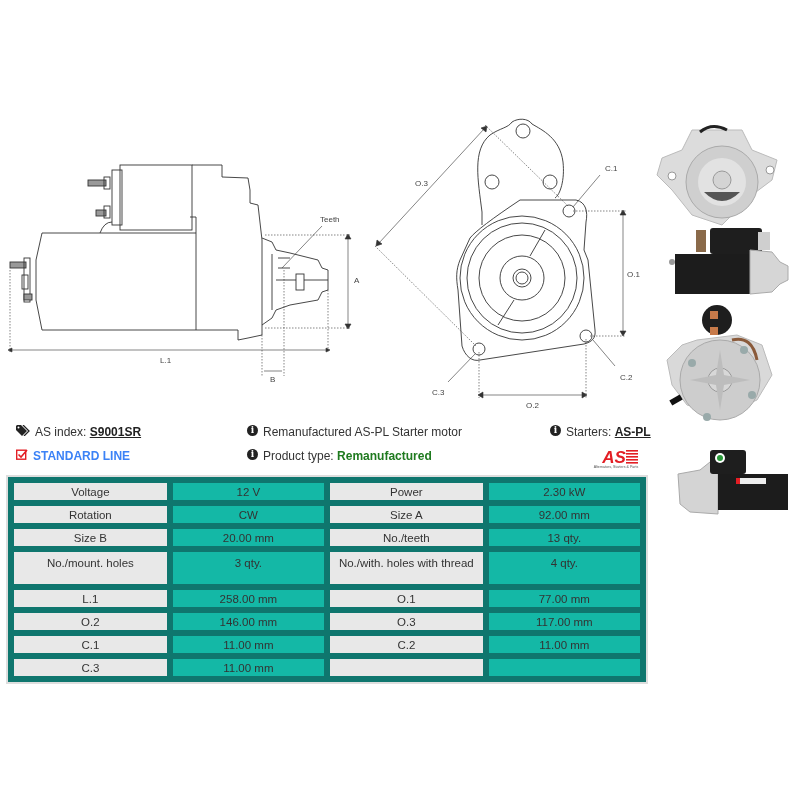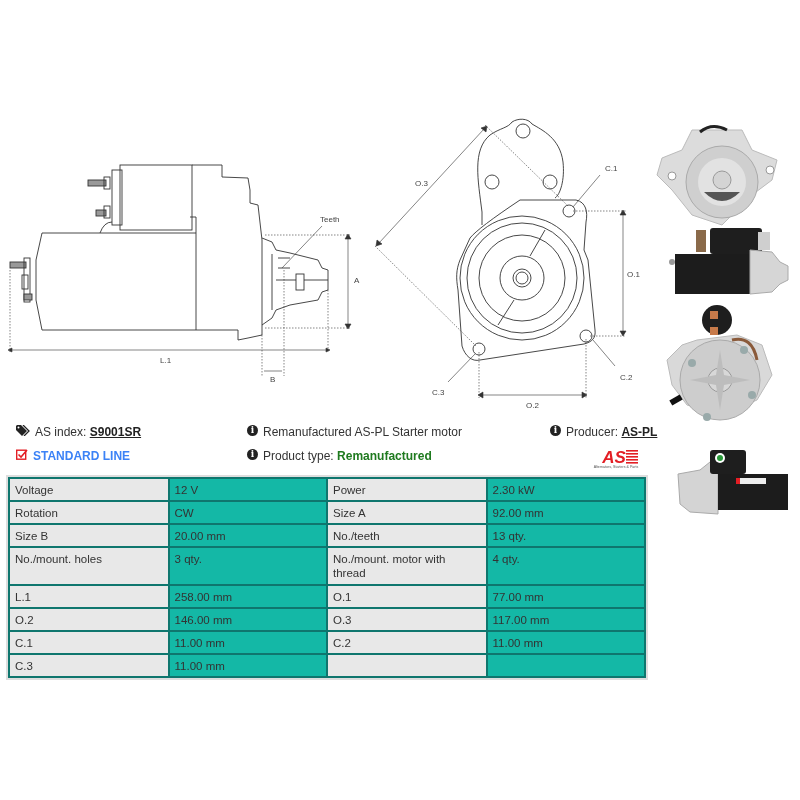--- a/index.html
+++ b/index.html
@@ -20,21 +20,21 @@
   .info-line .ico { display: inline-block; margin-right: 5px; }
   .info-line b { font-weight: bold; color: #222; text-decoration: underline; }
   .std { color: #3b82f6; font-weight: bold; }
   .green { color: #1f7a1f; font-weight: bold; }
   .info-icon { width: 11px; height: 11px; border-radius: 50%; background: #222; color: #fff; font-size: 9px; font-weight: bold; line-height: 11px; text-align: center; font-family: "DejaVu Serif", serif; }
 
   #logo { position: absolute; left: 580px; top: 448px; width: 72px; height: 22px; }
   #logo .tag { position: absolute; left: 0; top: 17px; width: 72px; font-size: 3.6px; color: #555; text-align: center; white-space: nowrap; }
 
   table.specs { position: absolute; left: 8px; top: 477px; width: 638px; border-collapse: collapse; font-size: 11.5px; color: #333; }
-  table.specs td { border: 2px solid #0f766e; height: 23px; padding: 0 5px; text-align: left; vertical-align: middle; }
+  table.specs td { border: 6px solid #0f766e; height: 23px; padding: 0 5px; text-align: center; vertical-align: middle; }
   table.specs td.lbl { background: #e8e8e8; width: 160px; }
   table.specs td.val { background: #14b8a6; width: 159px; }
   table.specs tr.tall td { height: 38px; vertical-align: top; padding-top: 4px; line-height: 14px; }
   table.specs { outline: 2px solid #dedede; }
 </style>
 </head>
 <body>
 
 <svg id="side-drawing" class="drawing" viewBox="0 0 360 240" width="360" height="240">
   <g fill="none" stroke="#333" stroke-width="0.9">
@@ -207,21 +207,21 @@
 <div class="info-line" style="left:247px; top:425px;">
   <span class="ico info-icon">i</span>
   <span>Remanufactured AS-PL Starter motor</span>
 </div>
 <div class="info-line" style="left:247px; top:449px;">
   <span class="ico info-icon">i</span>
   <span>Product type:</span>&nbsp;<span class="green">Remanufactured</span>
 </div>
 <div class="info-line" style="left:550px; top:425px;">
   <span class="ico info-icon">i</span>
-  <span>Producer:</span>&nbsp;<b>AS-PL</b>
+  <span>Starters:</span>&nbsp;<b>AS-PL</b>
 </div>
 
 <div id="logo">
   <svg width="72" height="17" viewBox="0 0 72 17">
     <text x="34" y="15" font-size="17" font-style="italic" font-weight="bold" fill="#e31e24" text-anchor="middle" font-family="Liberation Sans, sans-serif">AS</text>
     <g fill="#e31e24">
         <rect x="46" y="2" width="12" height="1.6"></rect>
         <rect x="46" y="5" width="12" height="1.6"></rect>
         <rect x="46" y="8" width="12" height="1.6"></rect>
         <rect x="46" y="11" width="12" height="1.6"></rect>
@@ -247,21 +247,21 @@
     </tr>
     <tr>
       <td class="lbl">Size B</td>
       <td class="val">20.00 mm</td>
       <td class="lbl">No./teeth</td>
       <td class="val">13 qty.</td>
     </tr>
     <tr class="tall">
       <td class="lbl">No./mount. holes</td>
       <td class="val">3 qty.</td>
-      <td class="lbl">No./mount. motor with thread</td>
+      <td class="lbl">No./with. holes with thread</td>
       <td class="val">4 qty.</td>
     </tr>
     <tr>
       <td class="lbl">L.1</td>
       <td class="val">258.00 mm</td>
       <td class="lbl">O.1</td>
       <td class="val">77.00 mm</td>
     </tr>
     <tr>
       <td class="lbl">O.2</td>

